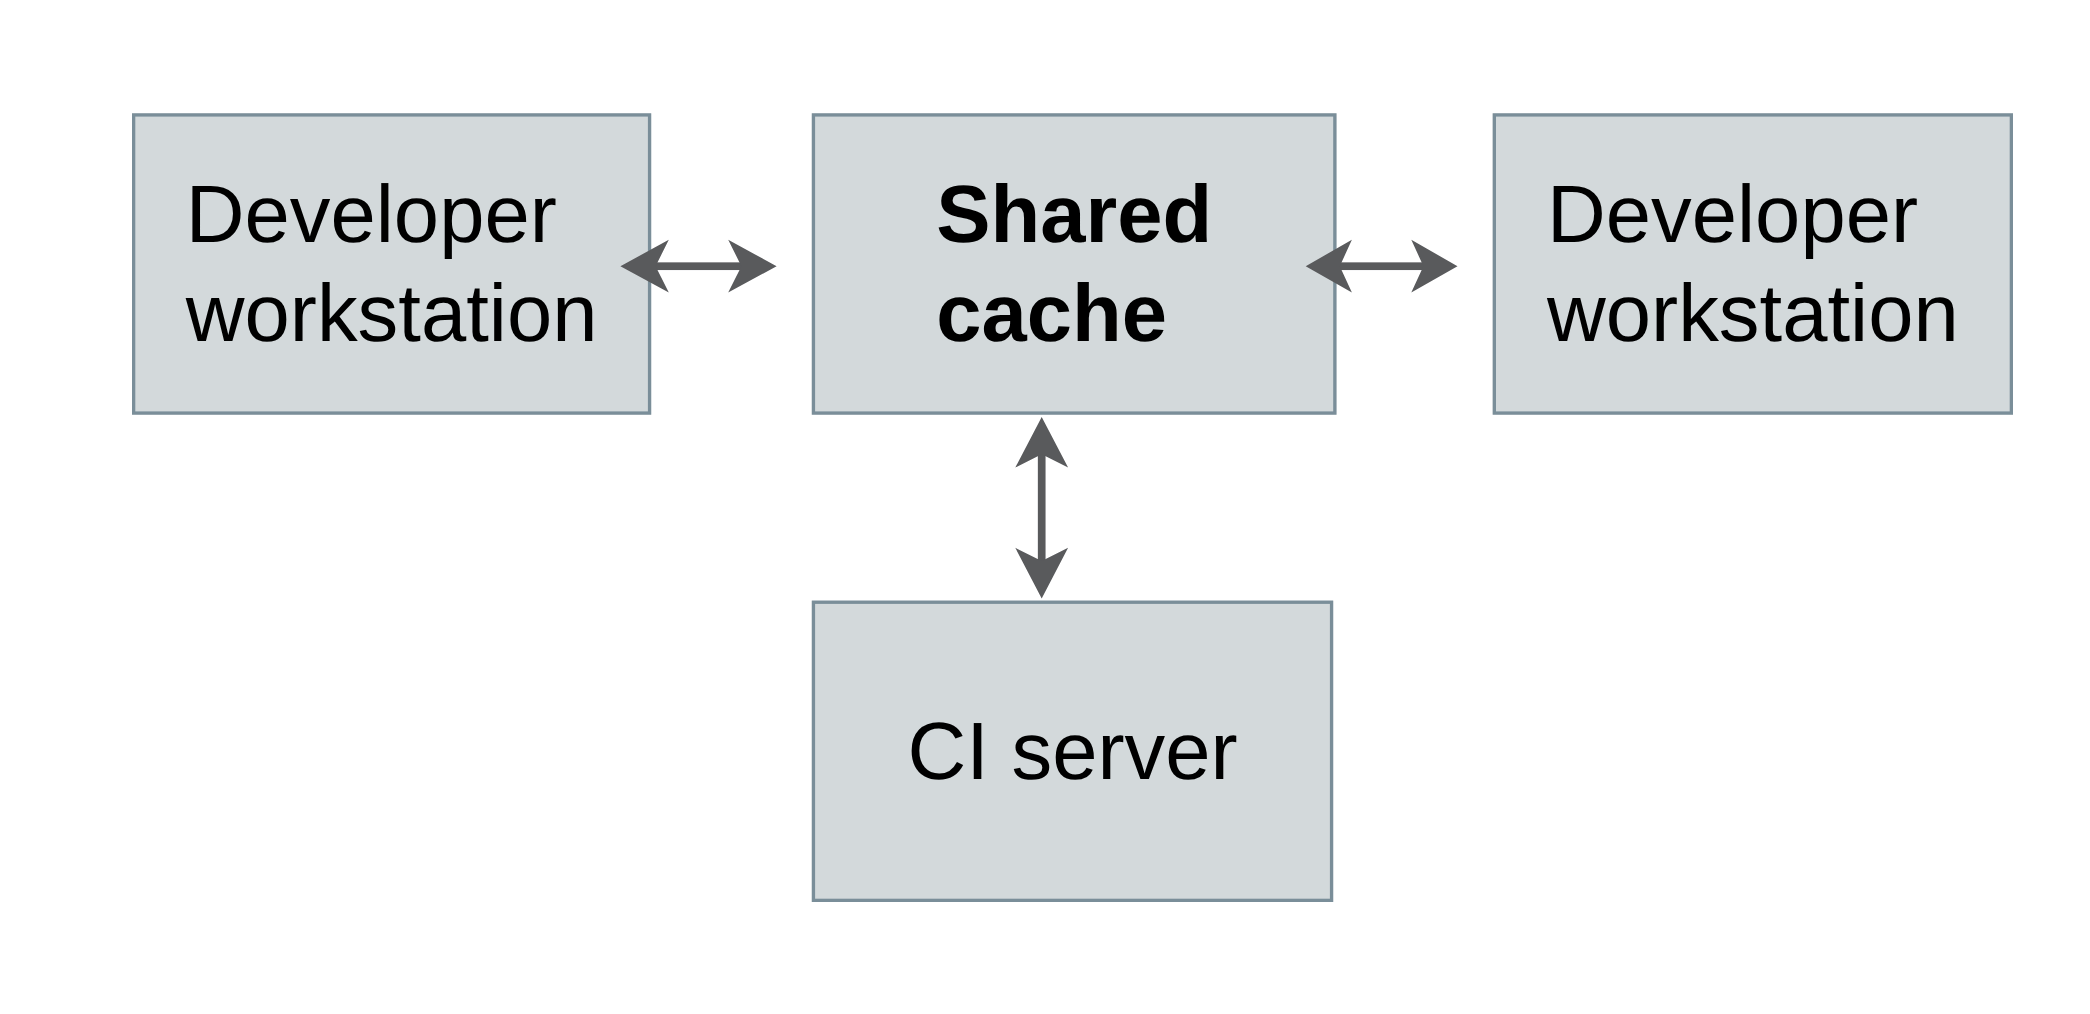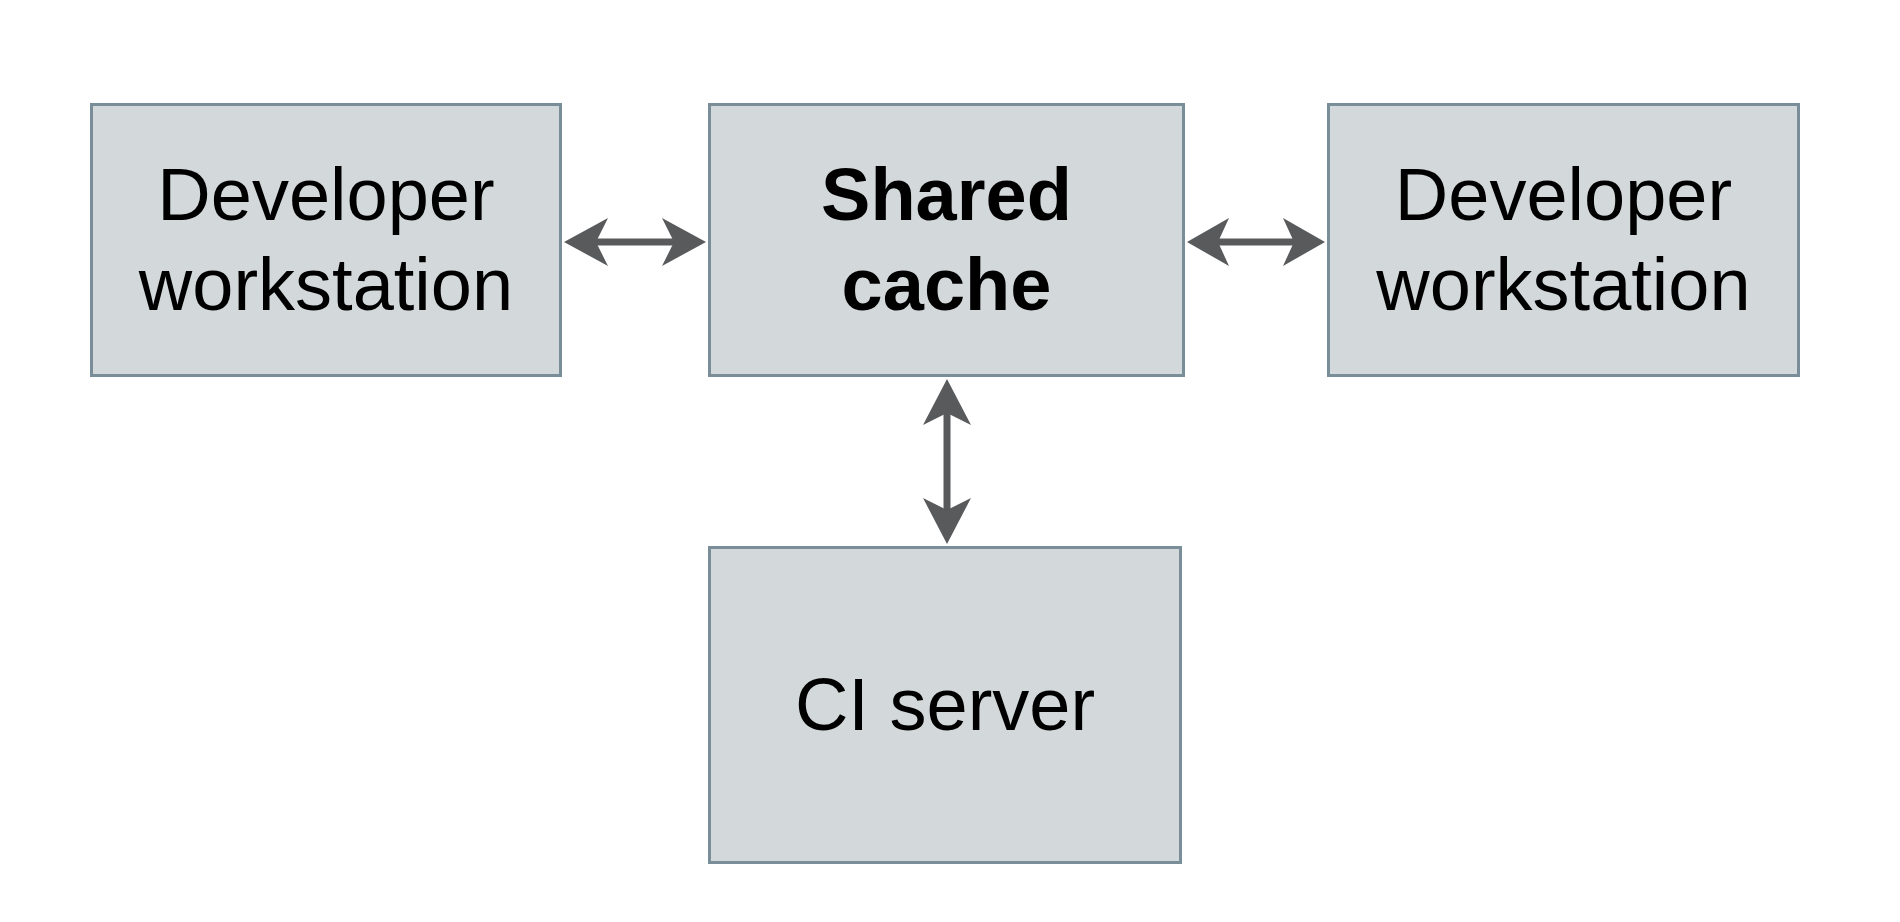--- a/index.html
+++ b/index.html
@@ -21,33 +21,33 @@
     width: 1900px; height: 922px;
     background: var(--background);
   }
   .node {
     position: absolute;
     background: var(--node-fill);
     border: 3px solid var(--node-border);
     display: flex;
     align-items: center;
     justify-content: center;
-    text-align: center;
+    margin-left: 30px;
   }
   .node-label {
     font-size: 74px;
     line-height: 1.22;
     color: var(--text);
     white-space: pre-line;
     letter-spacing: 0px;
   }
   #node-dev-left   { left: 90px;   top: 103px; width: 472px; height: 274px; }
   #node-cache      { left: 708px;  top: 103px; width: 477px; height: 274px; font-weight: bold; }
   #node-dev-right  { left: 1327px; top: 103px; width: 473px; height: 274px; }
-  #node-ci         { left: 708px;  top: 546px; width: 474px; height: 318px; }
+  #node-ci         { left: 708px;  top: 546px; width: 474px; height: 274px; }
   .arrow { position: absolute; color: var(--arrow); display: block; }
   #arrow-left  { left: 562px;  top: 212px; }
   #arrow-right { left: 1185px; top: 212px; }
   #arrow-down  { left: 917px;  top: 377px; }
 </style>
 </head>
 <body>
 
 <div class="canvas">
 

